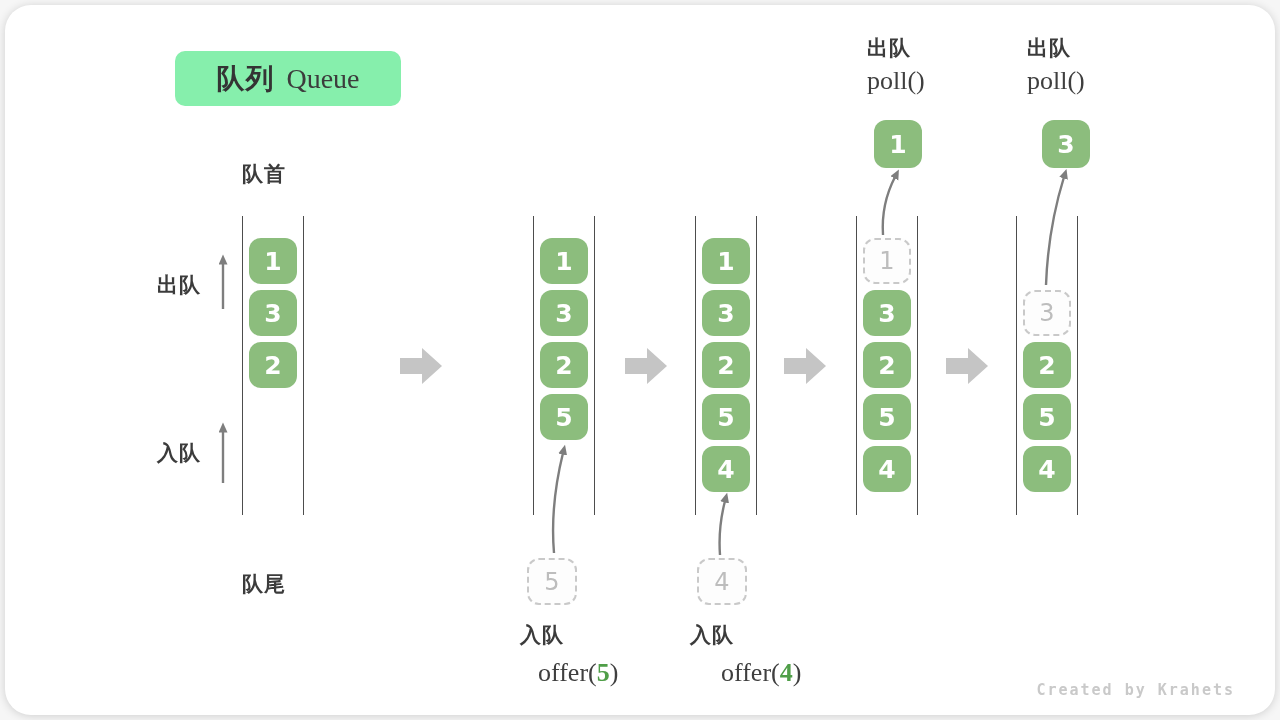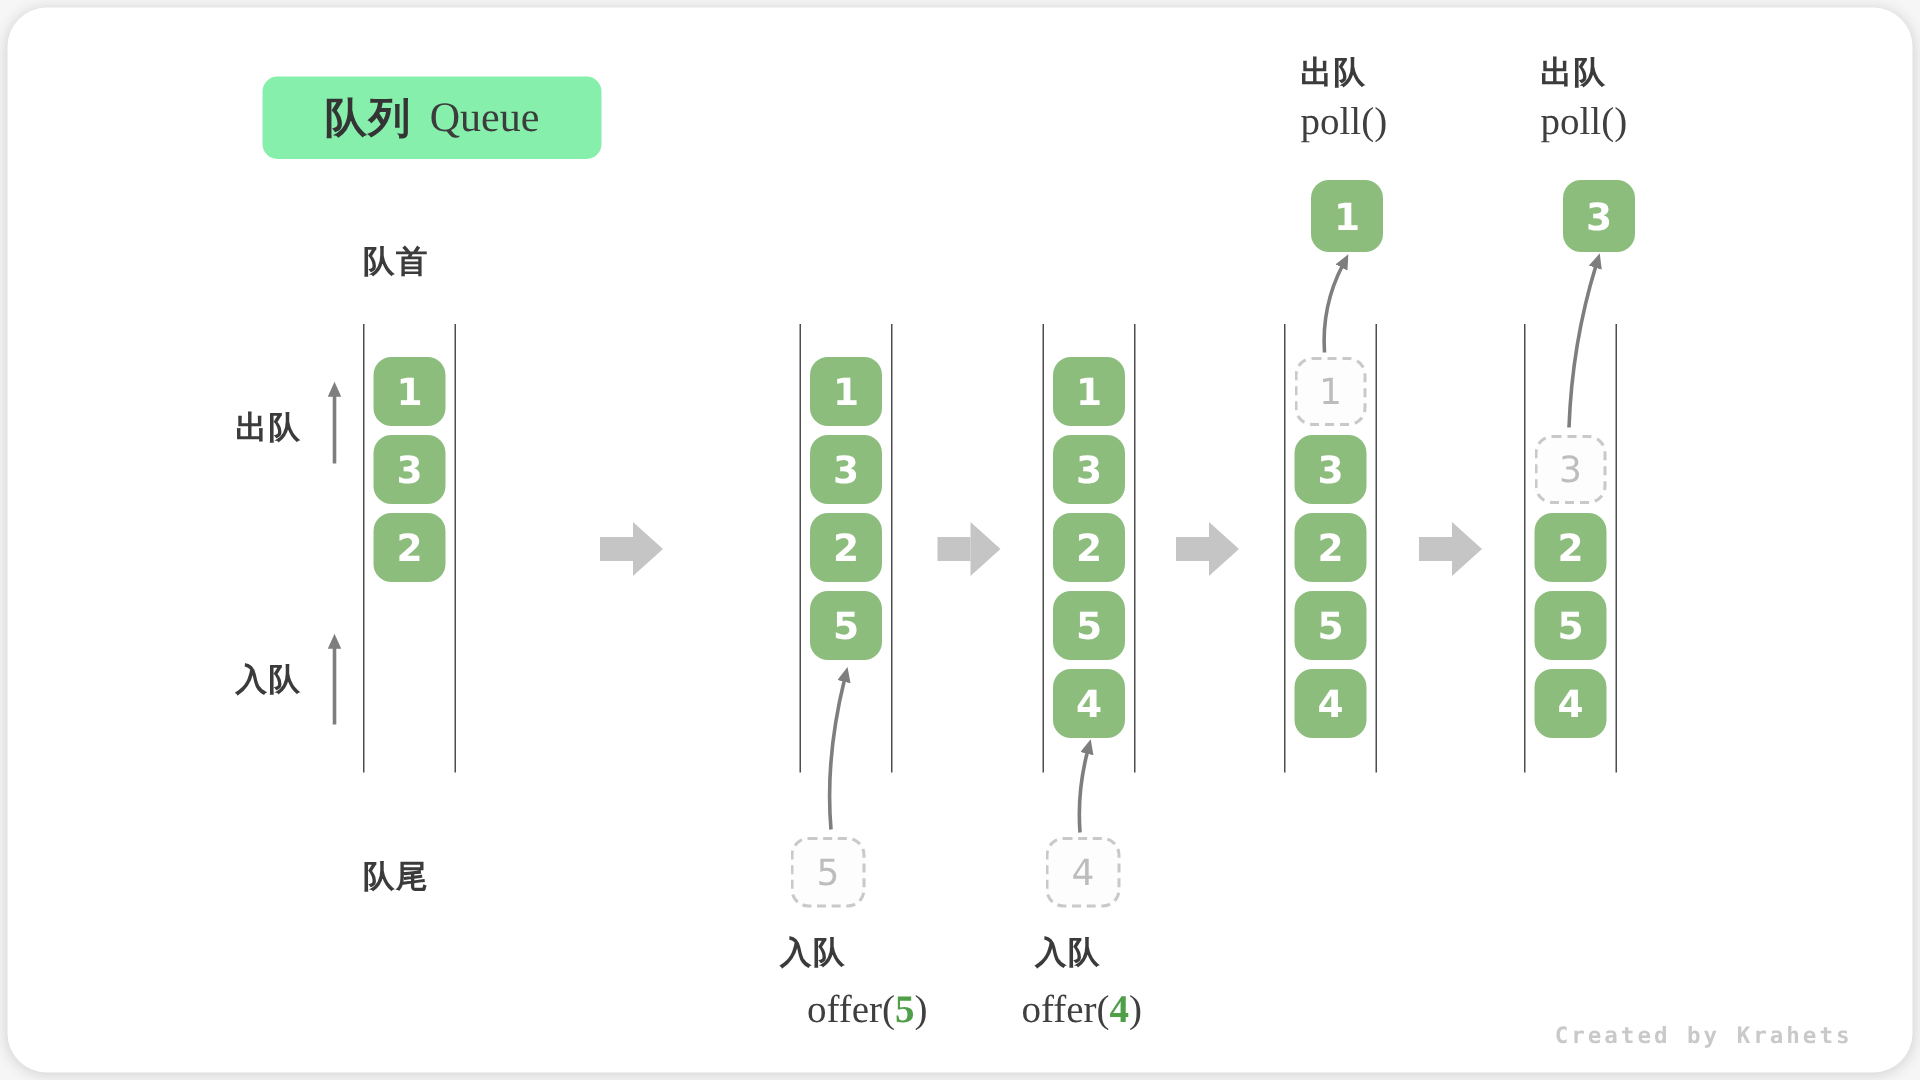--- a/index.html
+++ b/index.html
@@ -157,21 +157,21 @@
   </svg>
   <div class="cjk-label" style="left:515px; top:616px;">入队</div>
   <div class="mono-label" style="left:513px; top:653px;margin-left:20px;"><span>offer(</span><span class="arg">5</span><span>)</span></div>
 
   
   <div class="cell dashed" style="left:692px; top:553px; width:50px; height:47px;">4</div>
   <svg class="arrow" style="left:706px; top:488px;" width="24" height="66">
     <path d="M 9 62 Q 7 35 14 8" marker-end="url(#arrowhead)"></path>
   </svg>
   <div class="cjk-label" style="left:685px; top:616px;">入队</div>
-  <div class="mono-label" style="left:676px; top:653px;"><span>offer(</span><span class="arg">4</span><span>)</span></div>
+  <div class="mono-label" style="left:716px; top:653px;"><span>offer(</span><span class="arg">4</span><span>)</span></div>
 
   
   <div class="cjk-label" style="left:862px; top:29px;">出队</div>
   <div class="mono-label" style="left:862px; top:61px;">poll()</div>
   <div class="cell green result" style="left:869px; top:115px;">1</div>
   <svg class="arrow" style="left:868px; top:164px;" width="30" height="70">
     <path d="M 10 66 Q 8 35 22 8" marker-end="url(#arrowhead)"></path>
   </svg>
 
   

